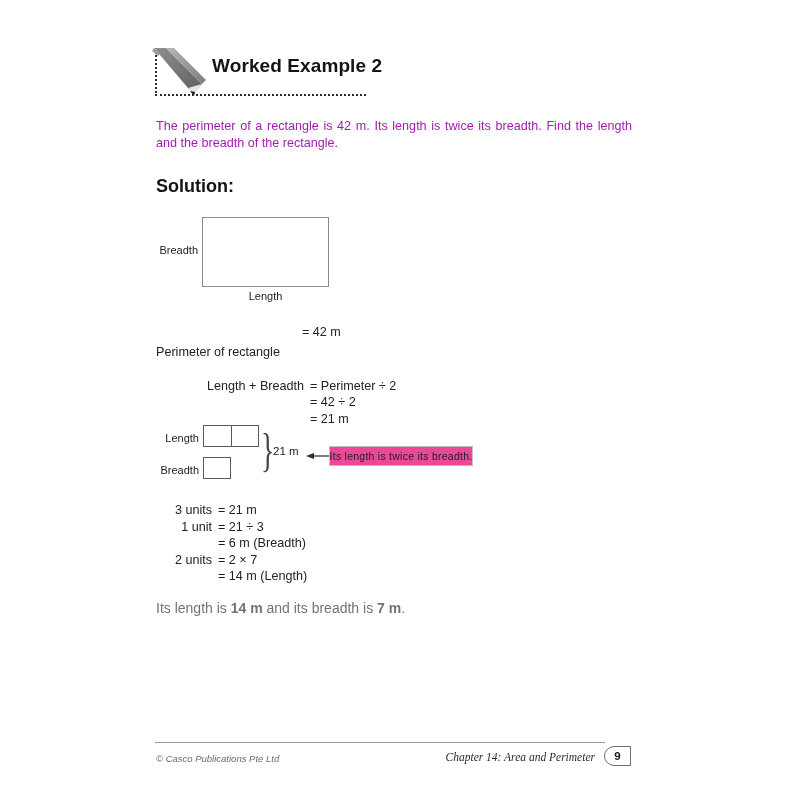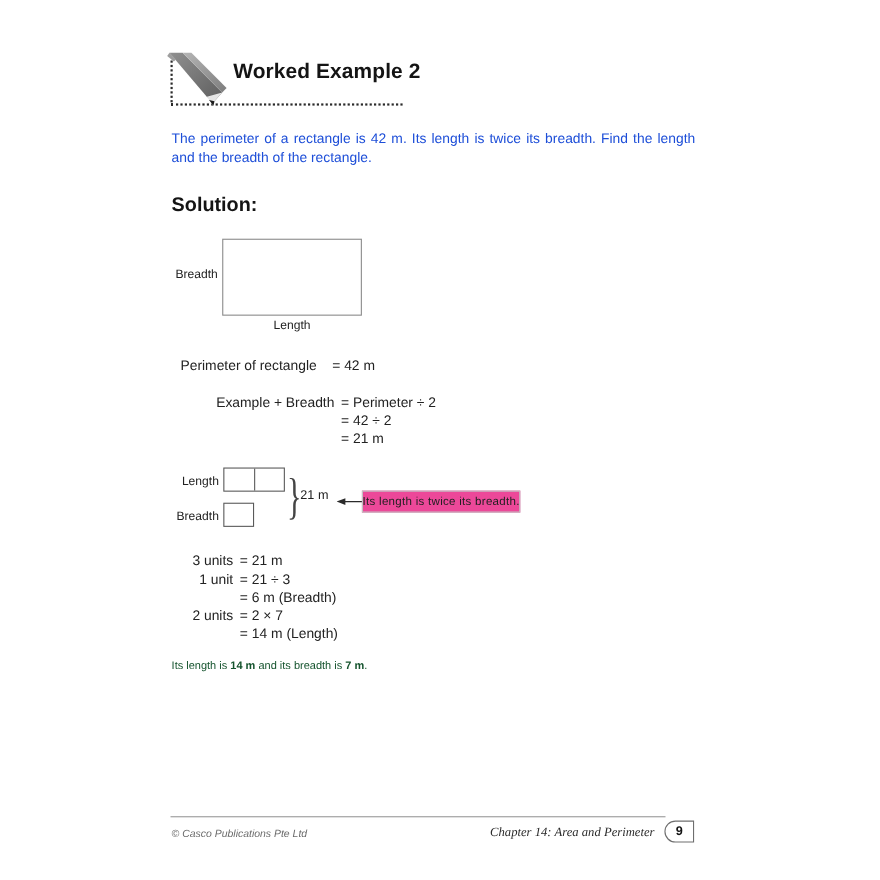--- a/index.html
+++ b/index.html
@@ -67,21 +67,21 @@
 
   
   .problem {
     position: absolute;
     left: 156px;
     top: 118px;
     width: 476px;
     font-size: 12.6px;
     line-height: 16.5px;
     text-align: justify;
-    color: #1d4ed8;
+    color: #a21caf;
   }
 
   
   .solution-heading {
     position: absolute;
     left: 156px;
     top: 176px;
     font-size: 18px;
     font-weight: bold;
     color: #141414;
@@ -242,22 +242,22 @@
     line-height: 16.6px;
     color: #222222;
   }
   .eq-block-2 .eq-lhs { width: 56px; }
 
   
   .conclusion {
     position: absolute;
     left: 156px;
     top: 600px;
-    font-size: 10px;
-    color: #14532d;
+    font-size: 14px;
+    color: #737373;
     white-space: nowrap;
   }
   .conclusion b { font-weight: bold; }
 
   
   .footer-rule {
     position: absolute;
     left: 155px;
     top: 742px;
     width: 450px;
@@ -342,26 +342,26 @@
   <div class="solution-heading">Solution:</div>
 
   <div class="rect-figure">
     <div class="rect-shape"></div>
     <div class="rect-breadth-label">Breadth</div>
     <div class="rect-length-label">Length</div>
   </div>
 
   <div class="eq-block-1">
     <div class="eq-line">
-      <span class="eq-lhs" style="width:140px;text-align:center;">Perimeter of rectangle</span>
+      <span class="eq-lhs" style="width:140px;text-align:left;margin-top:20px;">Perimeter of rectangle</span>
       <span class="eq-rhs" style="margin-left:-140px;padding-left:146px;">= 42 m</span>
     </div>
     <div class="eq-gap-top"></div>
     <div class="eq-line">
-      <span class="eq-lhs">Example + Breadth</span>
+      <span class="eq-lhs">Length + Breadth</span>
       <span class="eq-rhs">= Perimeter ÷ 2</span>
     </div>
     <div class="eq-line">
       <span class="eq-lhs"></span>
       <span class="eq-rhs">= 42 ÷ 2</span>
     </div>
     <div class="eq-line">
       <span class="eq-lhs"></span>
       <span class="eq-rhs">= 21 m</span>
     </div>

